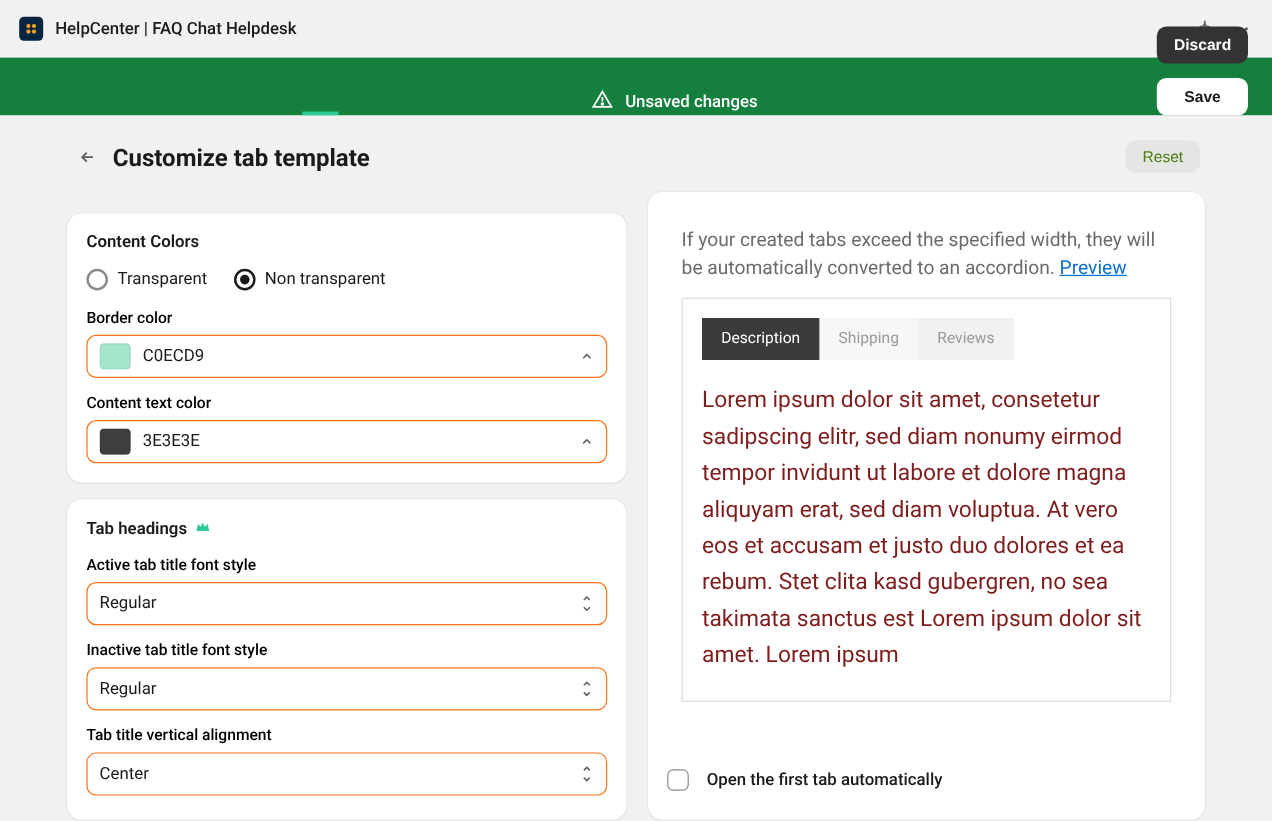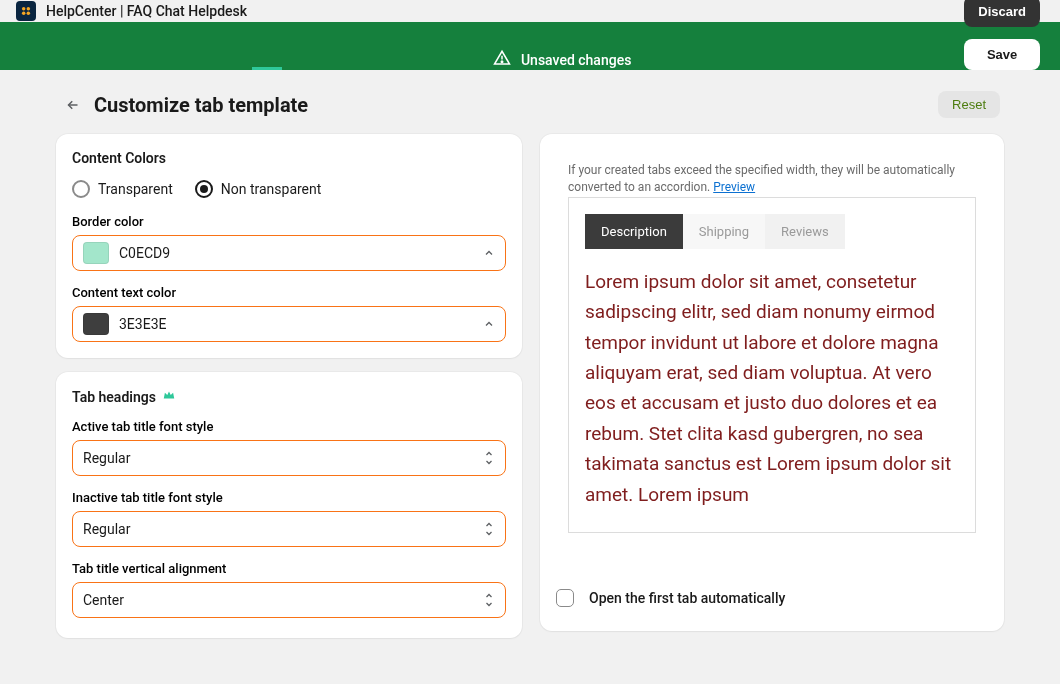--- a/index.html
+++ b/index.html
@@ -7,21 +7,21 @@
       font-family: -apple-system, BlinkMacSystemFont, "Segoe UI", Roboto, Helvetica, Arial, sans-serif;
       background: #f1f1f1;
       color: #1a1a1a;
       font-size: 14px;
       width: 1060px;
       height: 684px;
       overflow: hidden;
     }
     
     .topbar {
-      height: 22px;
+      height: 48px;
       background: #f1f1f1;
       display: flex;
       align-items: center;
       padding: 0 16px;
       gap: 10px;
     }
     .app-icon {
       width: 20px;
       height: 20px;
       background: #0a2540;
@@ -150,21 +150,21 @@
       width: 26px; height: 22px; border-radius: 4px; margin-right: 10px;
       border: 1px solid rgba(0,0,0,0.08);
     }
     .input-value { flex:1; font-size:14px; }
     .chev-updown, .chev-up {
       position: absolute; right: 10px; color: #5c5f62;
       display:flex; align-items:center; justify-content:center;
     }
 
     
-    .preview-text { font-size: 12px; color: #6b6b6b; line-height: 1.45; padding: 12px 12px 0 12px; }
+    .preview-text { font-size: 16px; color: #6b6b6b; line-height: 1.45; margin-bottom: 14px; padding: 12px 12px 0 12px; }
     .preview-link { color: #0b70d1; text-decoration: underline; cursor:pointer; }
 
     .preview-box {
       border: 1px solid #dcdcdc;
       margin: 0 12px;
     }
     .preview-tabs { display:flex; padding: 16px 16px 0 16px; gap:0; }
     .ptab {
       padding: 10px 16px;
       font-size: 13px;

